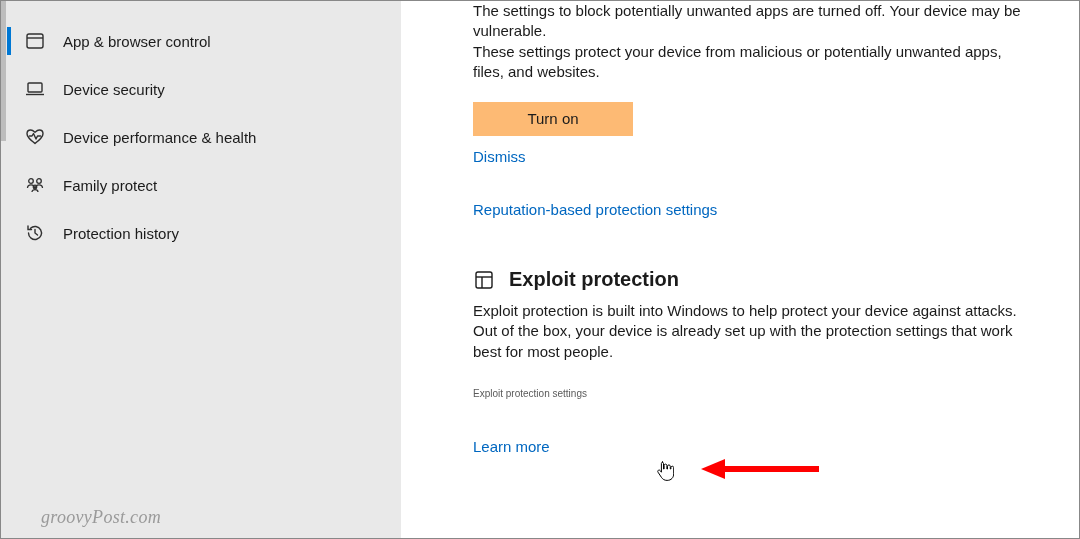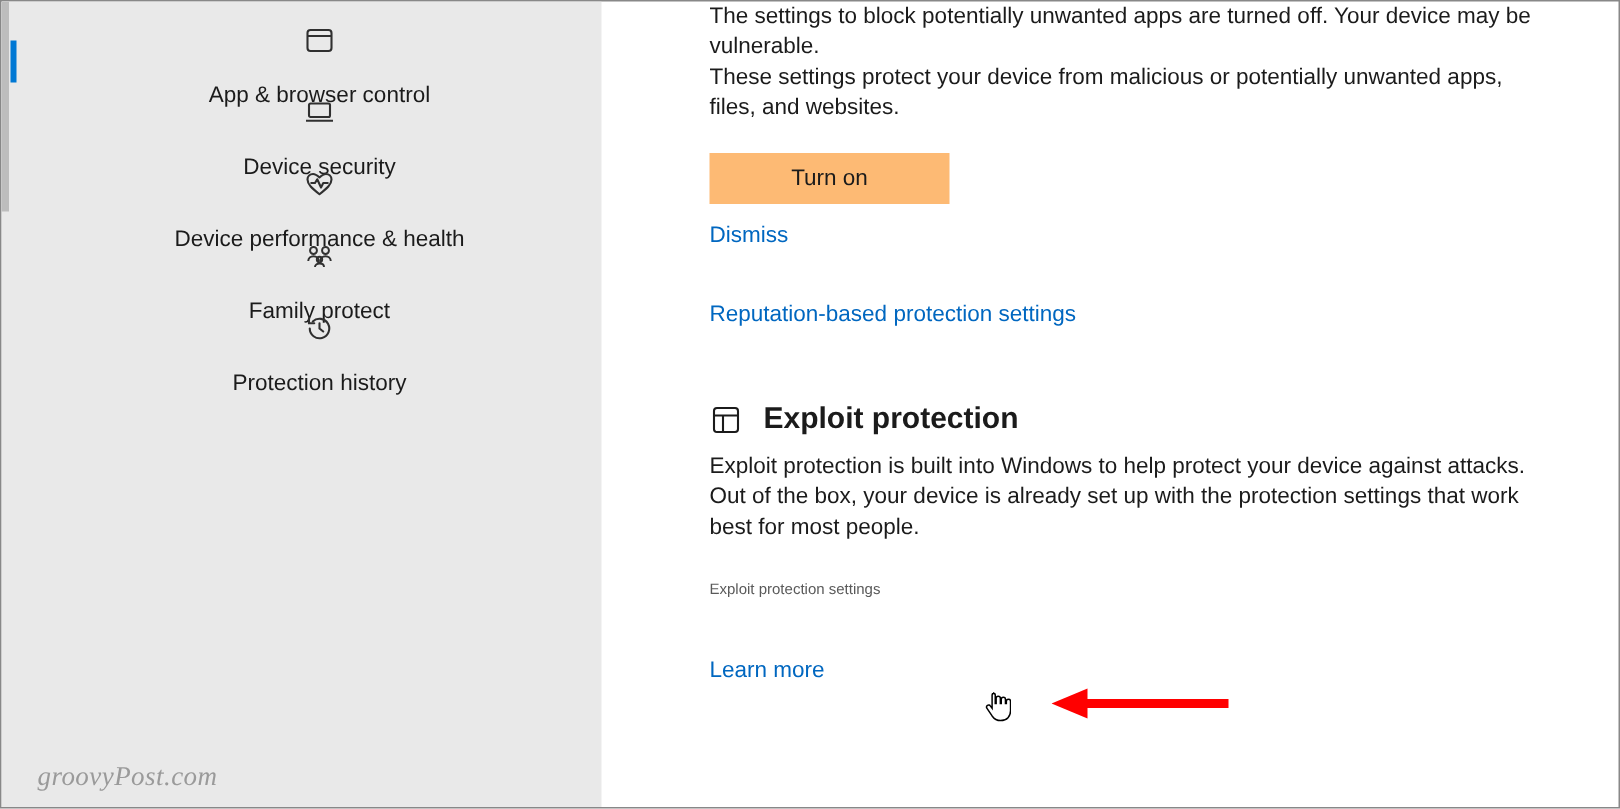--- a/index.html
+++ b/index.html
@@ -30,21 +30,20 @@
     background: #bdbdbd;
   }
   .sidebar-item {
     display: flex;
     align-items: center;
     height: 48px;
     padding-left: 24px;
     gap: 18px;
     cursor: pointer;
     position: relative;
-    flex-direction: column;
   }
   .sidebar-item.selected::before {
     content: "";
     position: absolute;
     left: 6px; top: 10px;
     width: 4px; height: 28px;
     background: #0078d4;
   }
   .sidebar-item .icon {
     width: 20px; height: 20px;
@@ -103,21 +102,21 @@
   }
   .sub-link {
     font-size: 10px;
     color: #5a5a5a;
     margin-top: 26px;
     cursor: pointer;
     display: inline-block;
   }
   .watermark {
     position: absolute;
-    left: 24px;
+    left: 40px;
     bottom: 10px;
     font-family: Georgia, "Times New Roman", serif;
     font-style: italic;
     font-size: 18px;
     color: #9a9a9a;
     letter-spacing: 0.3px;
   }
   
   .arrow-annot {
     position: absolute;

